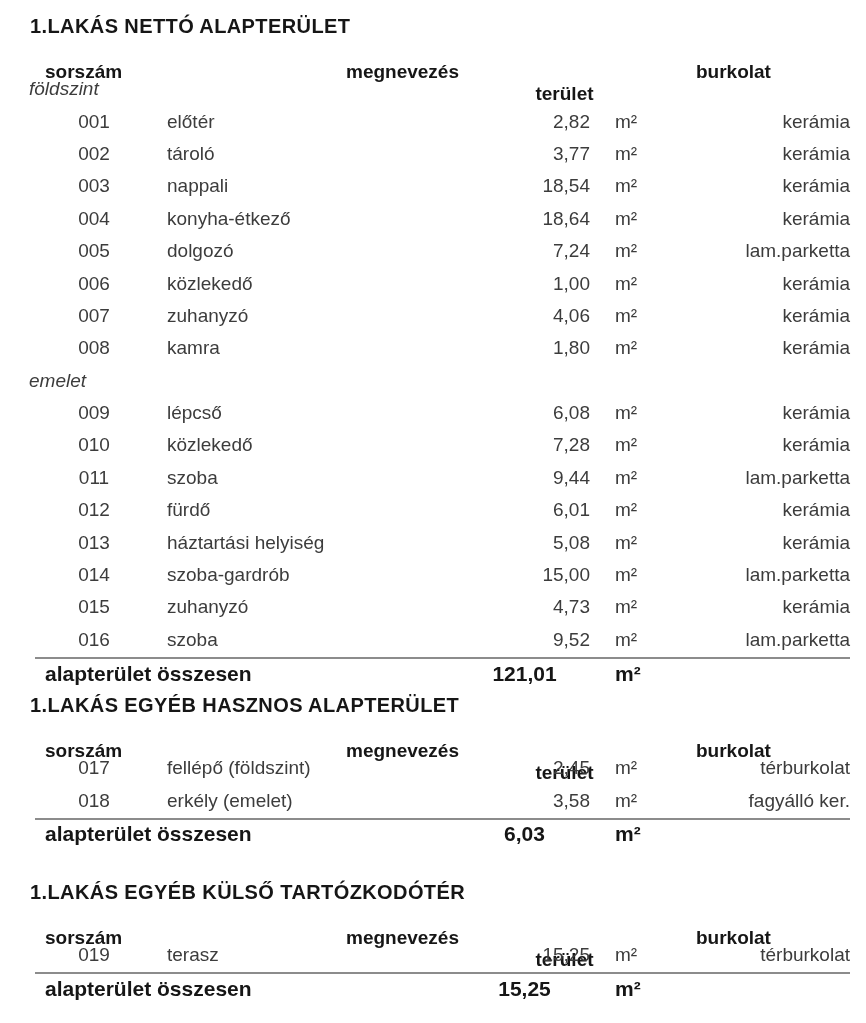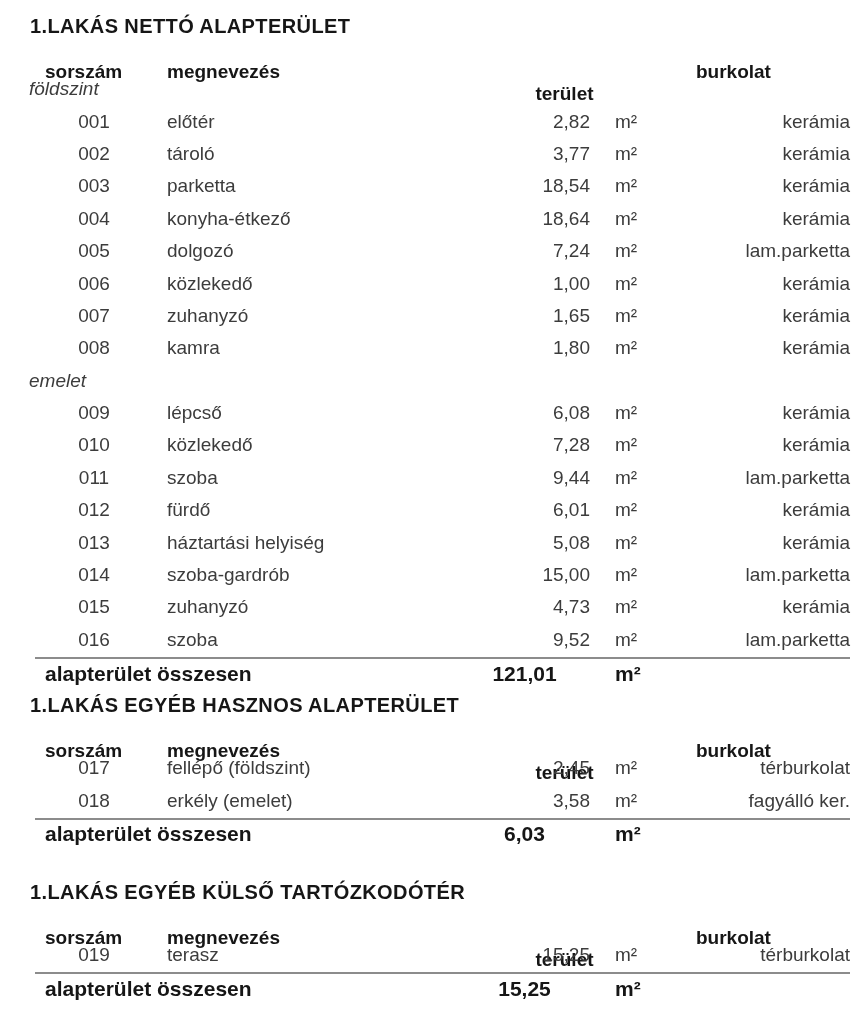--- a/index.html
+++ b/index.html
@@ -36,21 +36,21 @@
   .hdr{
     display:grid;
     grid-template-columns:130px 300px 211px 1fr;
     align-items:center;
     height:34px;
     font-size:19px;
     font-weight:bold;
     color:var(--bold);
   }
   .h-sorszam{padding-left:16px;}
-  .h-megnevezes{padding-left:8px;}
+  .h-megnevezes{padding-left:8px;text-align:right;}
   .h-terulet{text-align:center;margin-top:44px;}
   .h-burkolat{padding-left:26px;}
 
   .grp{
     font-style:italic;
     font-size:19px;
     height:32.4px;
     line-height:32.4px;
   }
   .row{
@@ -111,21 +111,21 @@
   <div class="row">
     <div class="cell-sorszam">002</div>
     <div class="cell-megnevezes">tároló</div>
     <div class="cell-terulet">3,77</div>
     <div class="cell-unit">m²</div>
     <div class="cell-burkolat">kerámia</div>
   </div>
 
   <div class="row">
     <div class="cell-sorszam">003</div>
-    <div class="cell-megnevezes">parketta</div>
+    <div class="cell-megnevezes">nappali</div>
     <div class="cell-terulet">18,54</div>
     <div class="cell-unit">m²</div>
     <div class="cell-burkolat">kerámia</div>
   </div>
 
   <div class="row">
     <div class="cell-sorszam">004</div>
     <div class="cell-megnevezes">konyha-étkező</div>
     <div class="cell-terulet">18,64</div>
     <div class="cell-unit">m²</div>
@@ -144,21 +144,21 @@
     <div class="cell-sorszam">006</div>
     <div class="cell-megnevezes">közlekedő</div>
     <div class="cell-terulet">1,00</div>
     <div class="cell-unit">m²</div>
     <div class="cell-burkolat">kerámia</div>
   </div>
 
   <div class="row">
     <div class="cell-sorszam">007</div>
     <div class="cell-megnevezes">zuhanyzó</div>
-    <div class="cell-terulet">1,65</div>
+    <div class="cell-terulet">4,06</div>
     <div class="cell-unit">m²</div>
     <div class="cell-burkolat">kerámia</div>
   </div>
 
   <div class="row">
     <div class="cell-sorszam">008</div>
     <div class="cell-megnevezes">kamra</div>
     <div class="cell-terulet">1,80</div>
     <div class="cell-unit">m²</div>
     <div class="cell-burkolat">kerámia</div>

